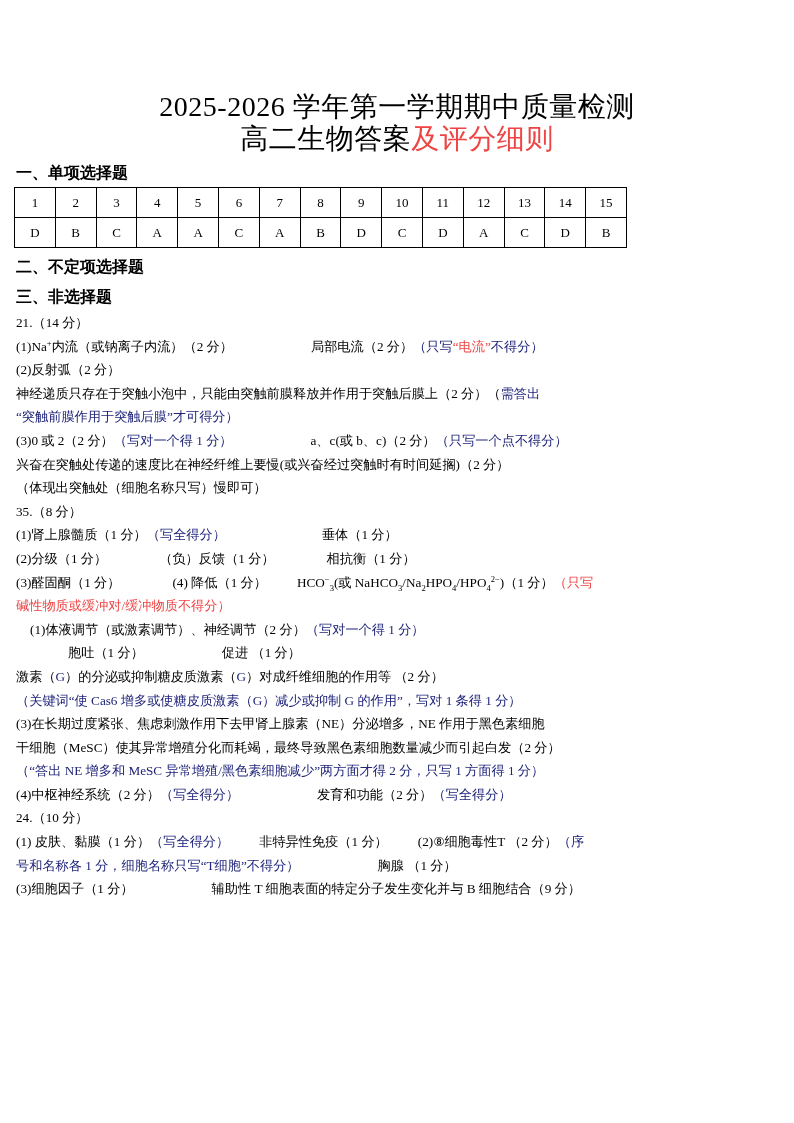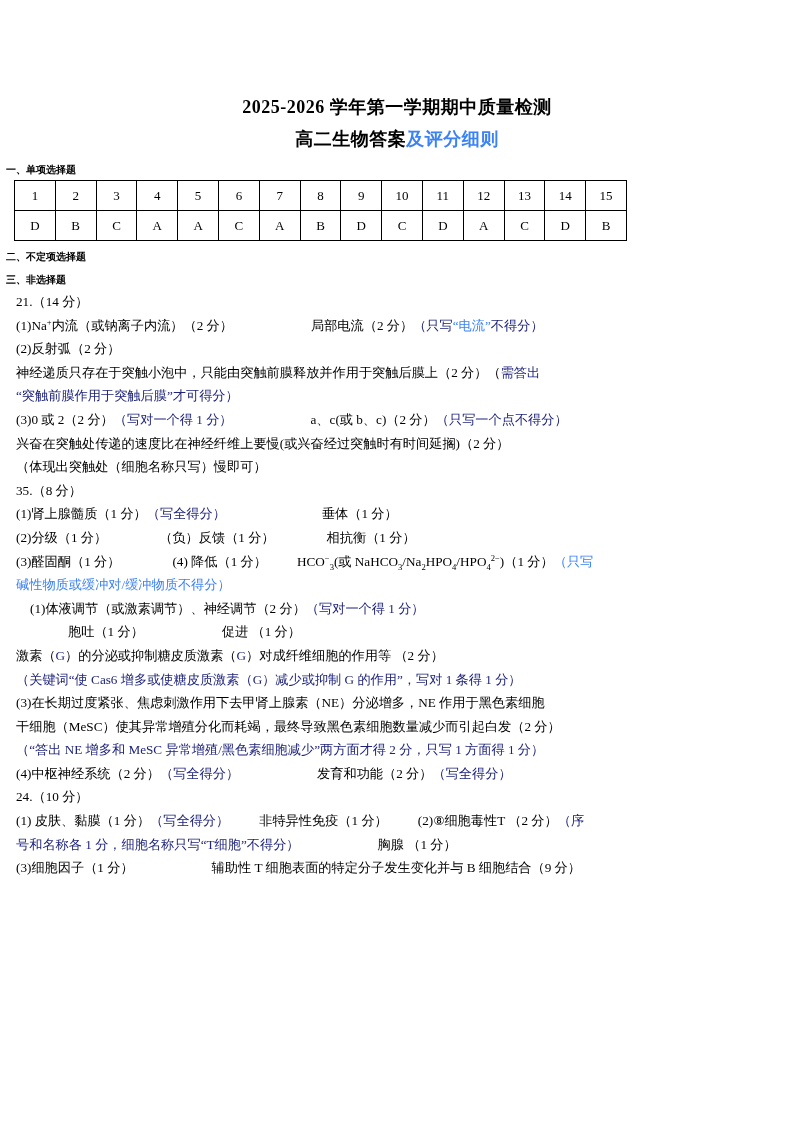--- a/index.html
+++ b/index.html
@@ -23,36 +23,36 @@
     box-sizing: border-box;
     padding: 0;
   }
 
   
   .title-block {
     margin-top: 92px;
     text-align: center;
   }
   .title-line {
-    font-size: 18px;
-    font-weight: bold;
+    font-size: 28px;
+    font-weight: normal;
     line-height: 30px;
     letter-spacing: 0.5px;
     white-space: nowrap;
   }
   .title-line-2 { margin-top: 2px; }
-  .red { color: #3b82f6; }
+  .red { color: #ef4444; }
   .blue { color: #1f2479; }
 
   
   .section-head {
-    font-size: 10px;
+    font-size: 16px;
     font-weight: bold;
     margin: 9px 0 3px 0;
-    padding-left: 6px;
+    padding-left: 16px;
   }
 
   
   .tbl-wrap { padding-left: 14px; }
   .tbl-wrap.second { padding-left: 30px; }
   table.ans {
     border-collapse: collapse;
     table-layout: fixed;
   }
   table.ans td {

